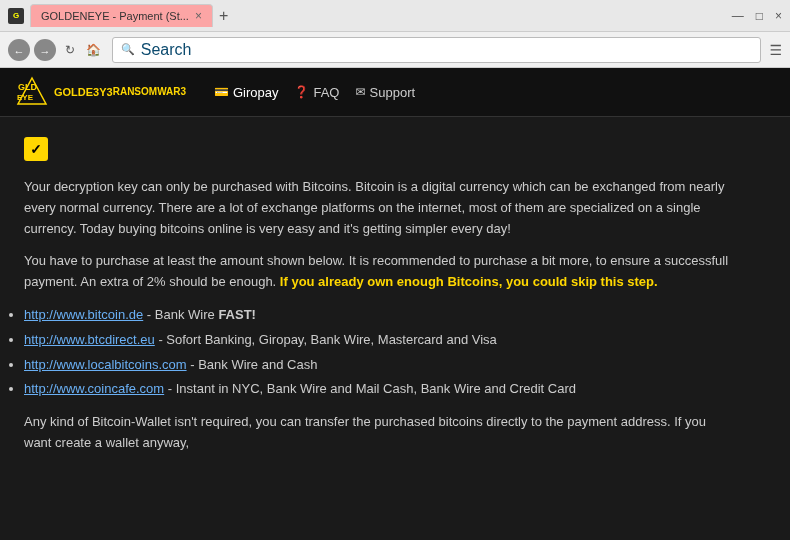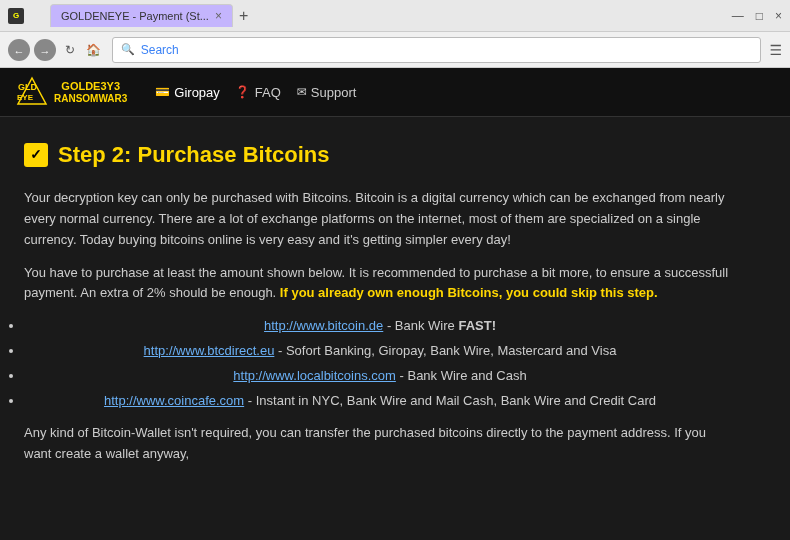--- a/index.html
+++ b/index.html
@@ -24,32 +24,31 @@
     .browser-favicon {
       width: 16px;
       height: 16px;
       background: #333;
       border-radius: 2px;
       margin-right: 6px;
       display: flex; align-items: center; justify-content: center;
       font-size: 8px; color: #ff0; font-weight: bold;
     }
     .browser-tab {
-      background: #c4b5fd;
+      background: #fca5a5;
       border: 1px solid #ccc;
       border-bottom: none;
       border-radius: 4px 4px 0 0;
       padding: 4px 10px;
       font-size: 11px;
       color: #333;
       display: flex;
       align-items: center;
       gap: 6px;
       min-width: 180px;
-      margin-left: 20px;
     }
     .tab-close {
       cursor: pointer;
       color: #666;
       font-size: 12px;
     }
     .tab-add {
       margin-left: 6px;
       font-size: 16px;
       color: #555;
@@ -94,21 +93,21 @@
       height: 26px;
       background: white;
       border: 1px solid #bbb;
       border-radius: 3px;
       display: flex;
       align-items: center;
       padding: 0 8px;
       gap: 6px;
     }
     .search-icon-small { color: #888; font-size: 11px; }
-    .address-text { font-size: 12px; color: #3b82f6; flex: 1; }
+    .address-text { font-size: 16px; color: #0c4a6e; flex: 1; }
     .menu-icon { font-size: 14px; color: #555; cursor: pointer; }
 
     
     .page-content {
       background: #1a1a1a;
       height: calc(540px - 68px);
       overflow-y: auto;
     }
 
     
@@ -120,23 +119,22 @@
       gap: 20px;
       border-bottom: 1px solid #333;
     }
     .site-logo {
       display: flex; align-items: center; gap: 6px;
     }
     .logo-icon {
       width: 32px; height: 32px;
     }
     .logo-text {
-      display: flex; flex-direction: column;
+      display: flex; flex-direction: row;
       line-height: 1.1;
-      align-items: center;
     }
     .logo-line1 { color: #ffd700; font-size: 11px; font-weight: bold; }
     .logo-line2 { color: #ffd700; font-size: 10px; font-weight: bold; }
     .nav-links {
       display: flex; gap: 16px; margin-left: 8px;
     }
     .nav-link {
       color: #ccc; font-size: 13px; text-decoration: none;
       display: flex; align-items: center; gap: 4px; cursor: pointer;
     }
@@ -176,21 +174,20 @@
     .demand-text {
       color: #ffd700;
       font-size: 28px;
       font-weight: bold;
     }
 
     .exchange-intro { margin-bottom: 8px; color: #ccc; }
     .exchange-list {
       list-style: disc;
       margin-bottom: 12px;
-      text-align: center;
     }
     .exchange-list li { margin-bottom: 4px; color: #ccc; }
     .exchange-link { color: #6ab0f5; text-decoration: underline; cursor: pointer; }
     .bold-fast { font-weight: bold; }
 
     .wallet-para { margin-bottom: 12px; color: #ccc; }
 
     
     .page-bg-wrapper {
       position: relative;
@@ -269,21 +266,20 @@
             <span class="nav-link-icon">✉</span>
             <span>Support</span>
           </a>
         </div>
       </div>
 
       <div class="article">
 
         <div class="step-heading">
           <div class="step-checkbox">✓</div>
-          <span>Step 2: Purchase Bitcoins</span>
         </div>
 
         <p class="paragraph">
           <span>Your decryption key can only be purchased with Bitcoins. Bitcoin is a digital currency which can be exchanged from nearly every normal currency. There are a lot of exchange platforms on the internet, most of them are specialized on a single currency. Today buying bitcoins online is very easy and it's getting simpler every day!</span>
         </p>
 
         <p class="paragraph">
           <span>You have to purchase at least the amount shown below. It is recommended to purchase a bit more, to ensure a successfull payment. An extra of 2% should be enough. </span><span class="bold-warning">If you already own enough Bitcoins, you could skip this step.</span>
         </p>
 

